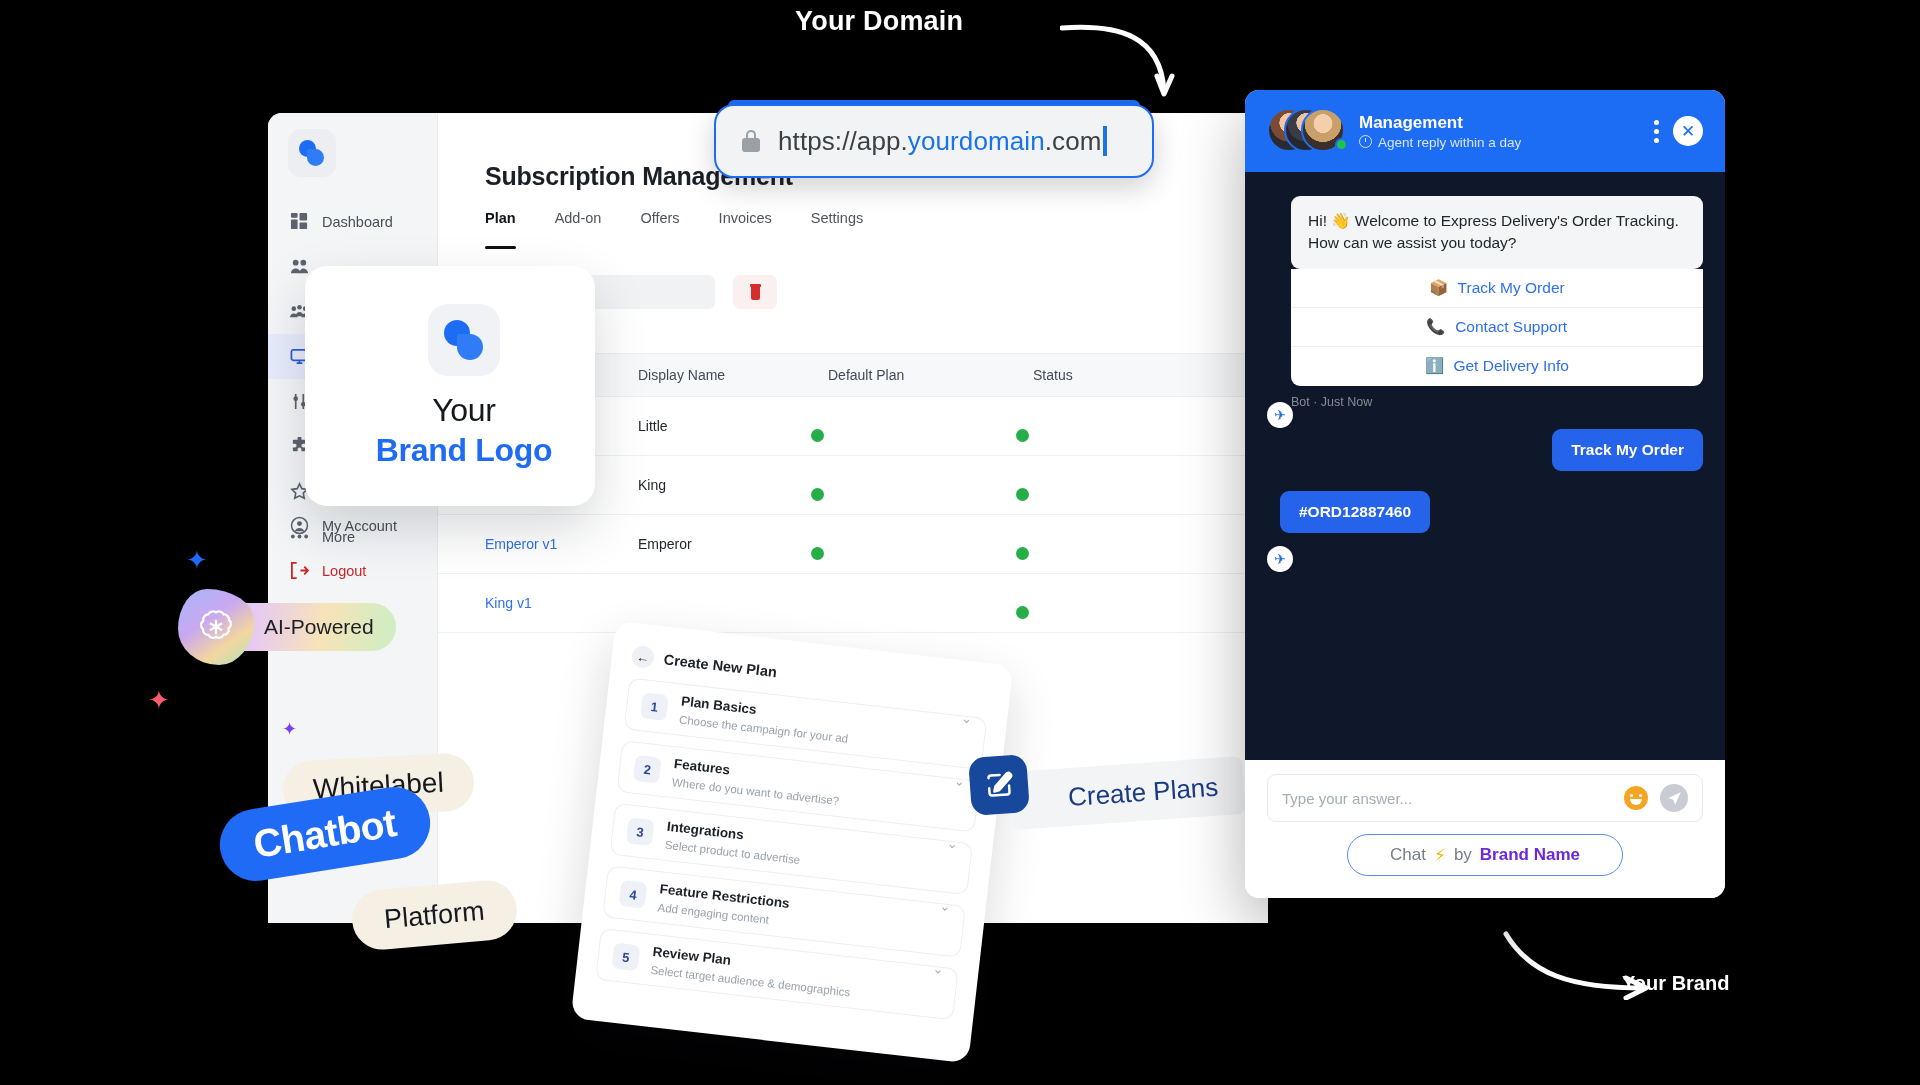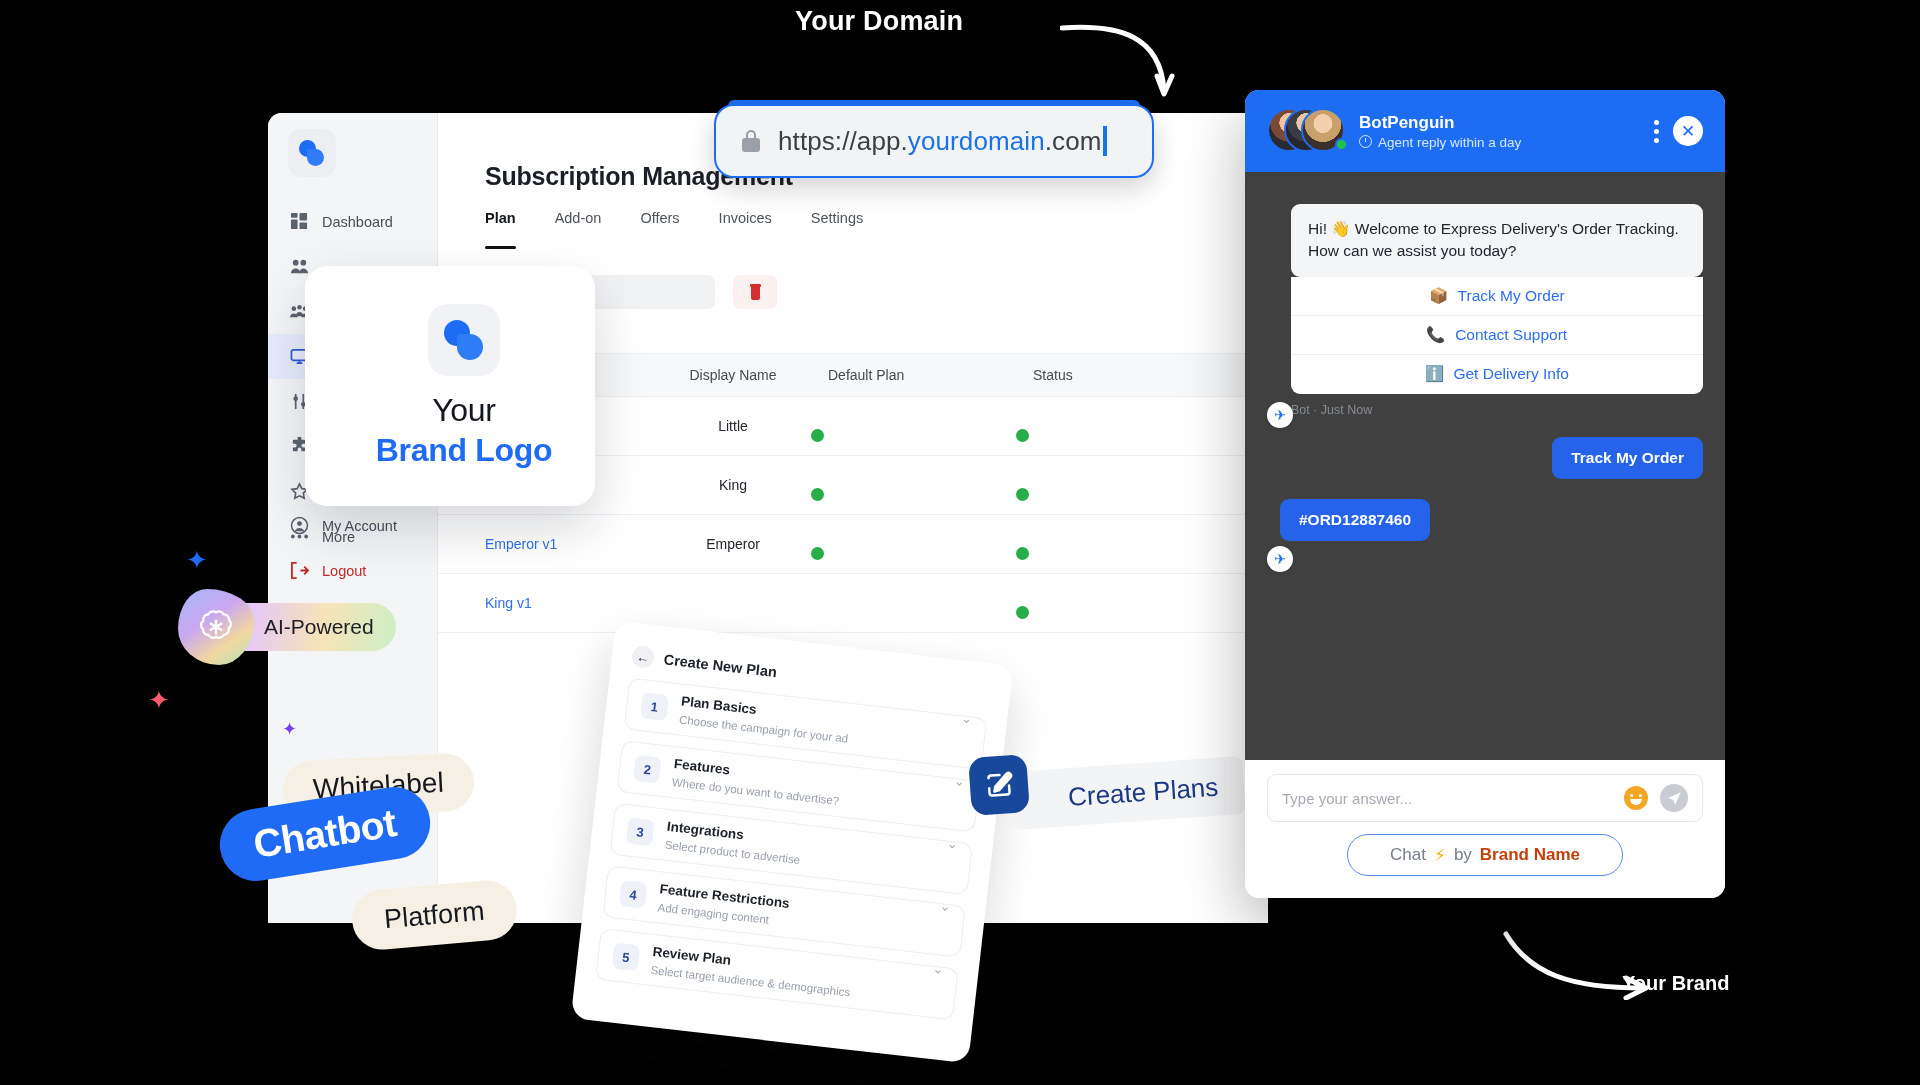--- a/index.html
+++ b/index.html
@@ -118,21 +118,21 @@
   .tbl-head {
     display: flex; background: #f7f8f9;
     border-top: 1px solid #eceef0; border-bottom: 1px solid #eceef0;
     height: 44px; align-items: center; font-size: 14px; color: #454a52;
   }
   .tbl-row {
     display: flex; height: 59px; align-items: center;
     border-bottom: 1px solid #eef0f2; font-size: 14px; color: #22262e;
   }
   .c1 { width: 200px; padding-left: 47px; }
-  .c2 { width: 190px; text-align: center; }
+  .c2 { width: 190px; }
   .c3 { width: 185px; text-align: left; }
   .c4 { width: 160px; margin-left: 20px; }
   .plan-link { color: #2f6fed; }
   .sw { width: 36px; height: 19px; border-radius: 11px; background: #cdd2d8; position: relative; }
   .sw i { position: absolute; top: 3px; left: 4px; width: 13px; height: 13px; border-radius: 50%; background: #fff; }
   .sw.on { background: #cdf0d4; }
   .sw.on i { left: auto; right: 4px; background: #27ae48; }
 
   
   .logo-card {
@@ -255,21 +255,21 @@
   .bot-sub { color: #d6e4fe; font-size: 13.5px; display: flex; align-items: flex-start; gap: 6px; }
   .clock { width: 13px; height: 13px; border-radius: 50%; border: 1.8px solid #d6e4fe; position: relative; flex:none;}
   .clock::after { content:""; position:absolute; left:4.5px; top:2px; width:1.6px; height:4px; background:#d6e4fe; }
   .head-right { margin-left: auto; display: flex; align-items: center; gap: 14px; }
   .kebab { width: 5px; display: flex; flex-direction: column; gap: 4px; }
   .kebab i { width: 5px; height: 5px; border-radius: 50%; background: #fff; display: block; }
   .close-btn {
     width: 30px; height: 30px; border-radius: 50%; background: #fff; color: #1d6df4;
     display: flex; align-items: center; justify-content: center; font-size: 17px; font-weight: 700;
   }
-  .chat-body { flex: 1; padding: 32px 0 0; position: relative; overflow: hidden; background:#404040; }
+  .chat-body { flex: 1; padding: 24px 0 0; position: relative; overflow: hidden; background:#0f172a; }
   .bubble-bot {
     margin: 0 22px 0 46px; background: #f4f5f7; border-radius: 9px;
     padding: 14px 17px; font-size: 15.5px; color: #22262e; line-height: 1.45;
   }
   .opt-list { margin: 0 22px 0 46px; border-radius: 0 0 9px 9px; overflow: hidden; }
   .opt {
     height: 39px; display: flex; align-items: center; justify-content: center; gap: 9px;
     font-size: 15.5px; color: #2f6fed; border-bottom: 1px solid #eceef1; background: #fff;
   }
   .opt:last-child { border-bottom: none; }
@@ -296,21 +296,21 @@
                    box-shadow: 9px 0 0 #fff; }
   .emoji::after { content:""; position:absolute; left:6px; top:13px; width:12px; height:6px; border-radius:0 0 7px 7px; background:#fff; }
   .send { width: 28px; height: 28px; border-radius: 50%; background: #c9ccd2;
           display:flex; align-items:center; justify-content:center; flex:none; }
   .send svg { width: 15px; height: 15px; }
   .brandbar {
     margin: 12px auto 0; width: 276px; height: 42px; border: 1px solid #5b8def;
     border-radius: 22px; display: flex; align-items: center; justify-content: center;
     gap: 8px; font-size: 17px; color: #777d87;
   }
-  .brandbar b { color: #c2410c; font-weight: 700; }
+  .brandbar b { color: #6d28d9; font-weight: 700; }
   .bolt { color: #f5b301; font-size: 17px; }
 </style>
 </head>
 <body>
 
 <div class="stage">
 
   <div class="anno-top">Your Domain</div>
   <svg class="arrow-top" viewBox="0 0 130 80">
     <path d="M2 10 C60 6, 100 18, 104 72" stroke="#fff" stroke-width="5" fill="none" stroke-linecap="round"></path>
@@ -572,21 +572,21 @@
 
   <div class="chat">
     <div class="chat-head">
       <div class="avatars">
         <span class="av av1"></span>
         <span class="av av2"></span>
         <span class="av av3"></span>
         <span class="online"></span>
       </div>
       <div>
-        <div class="bot-name">BotPenguin</div>
+        <div class="bot-name">Management</div>
         <div class="bot-sub">
           <span class="clock"></span>
           <span>Agent reply within a day</span>
         </div>
       </div>
       <div class="head-right">
         <span class="kebab">
             <i></i>
             <i></i>
             <i></i>

